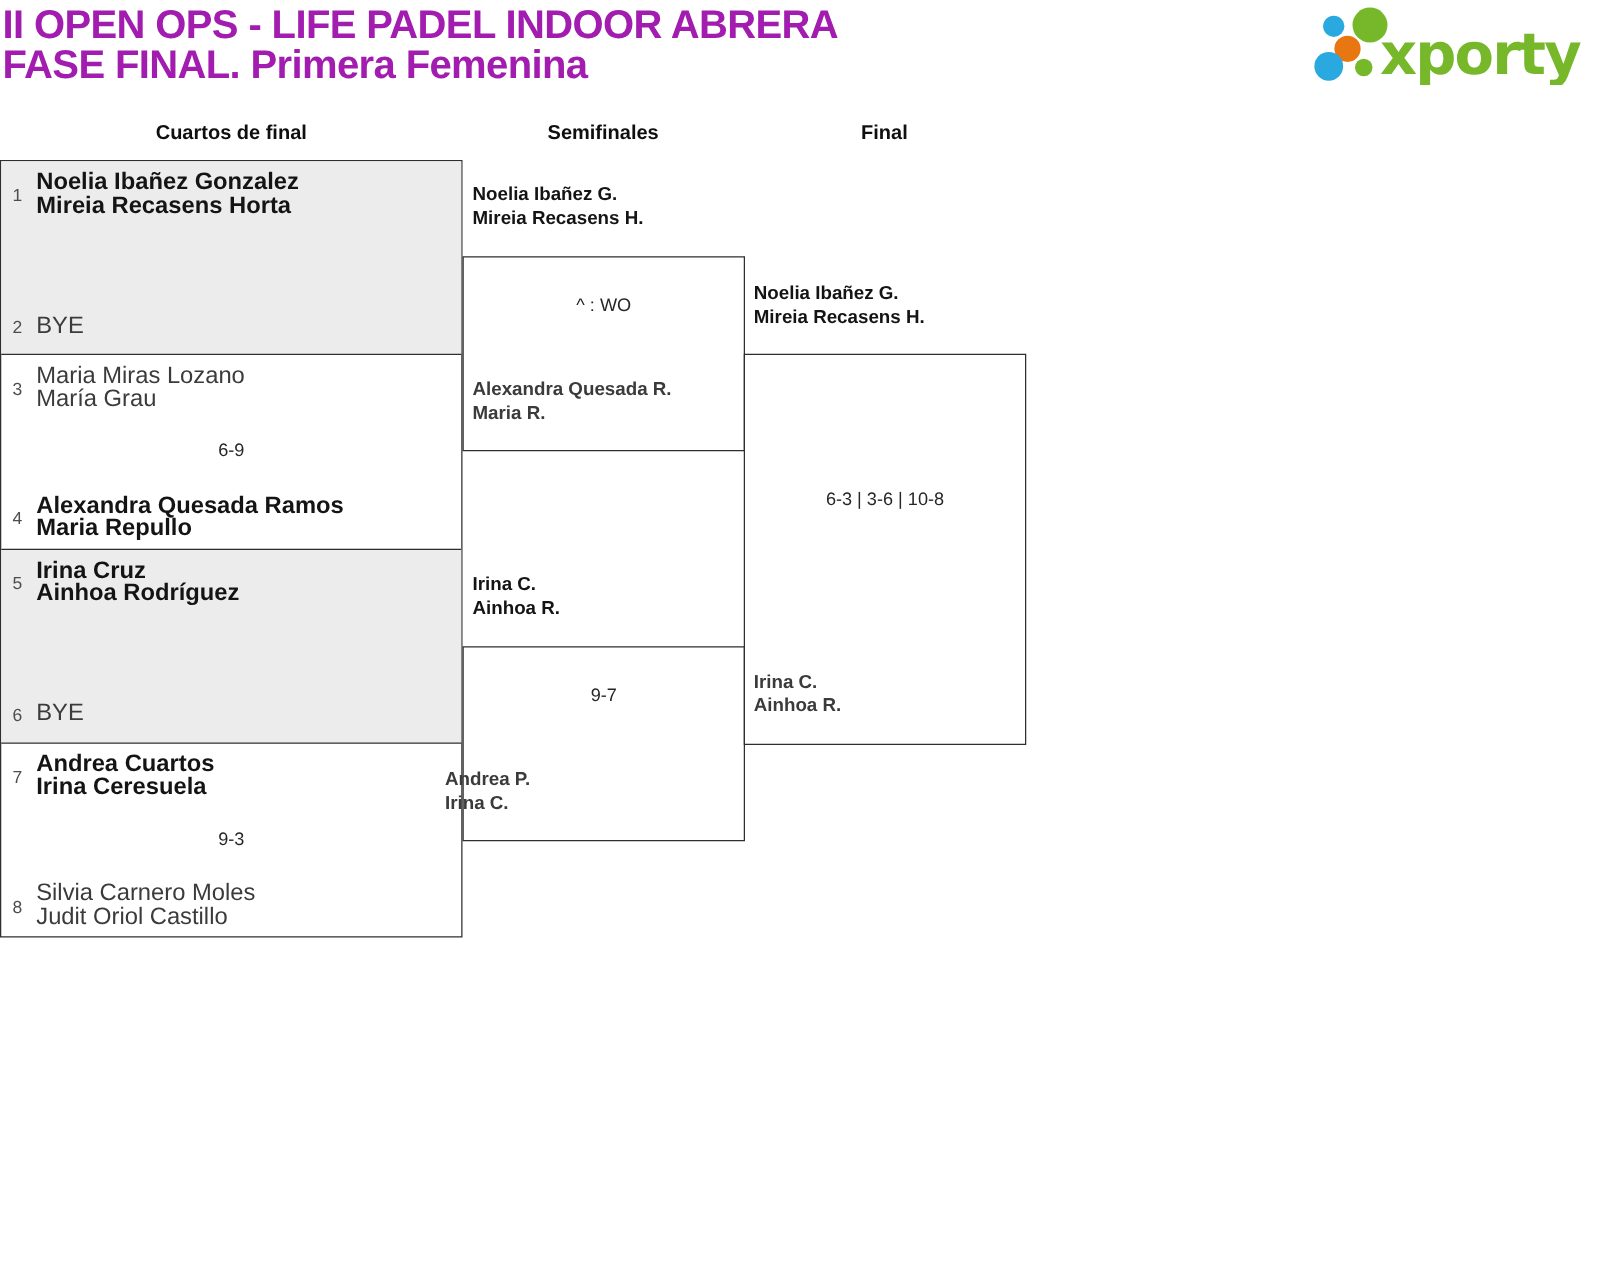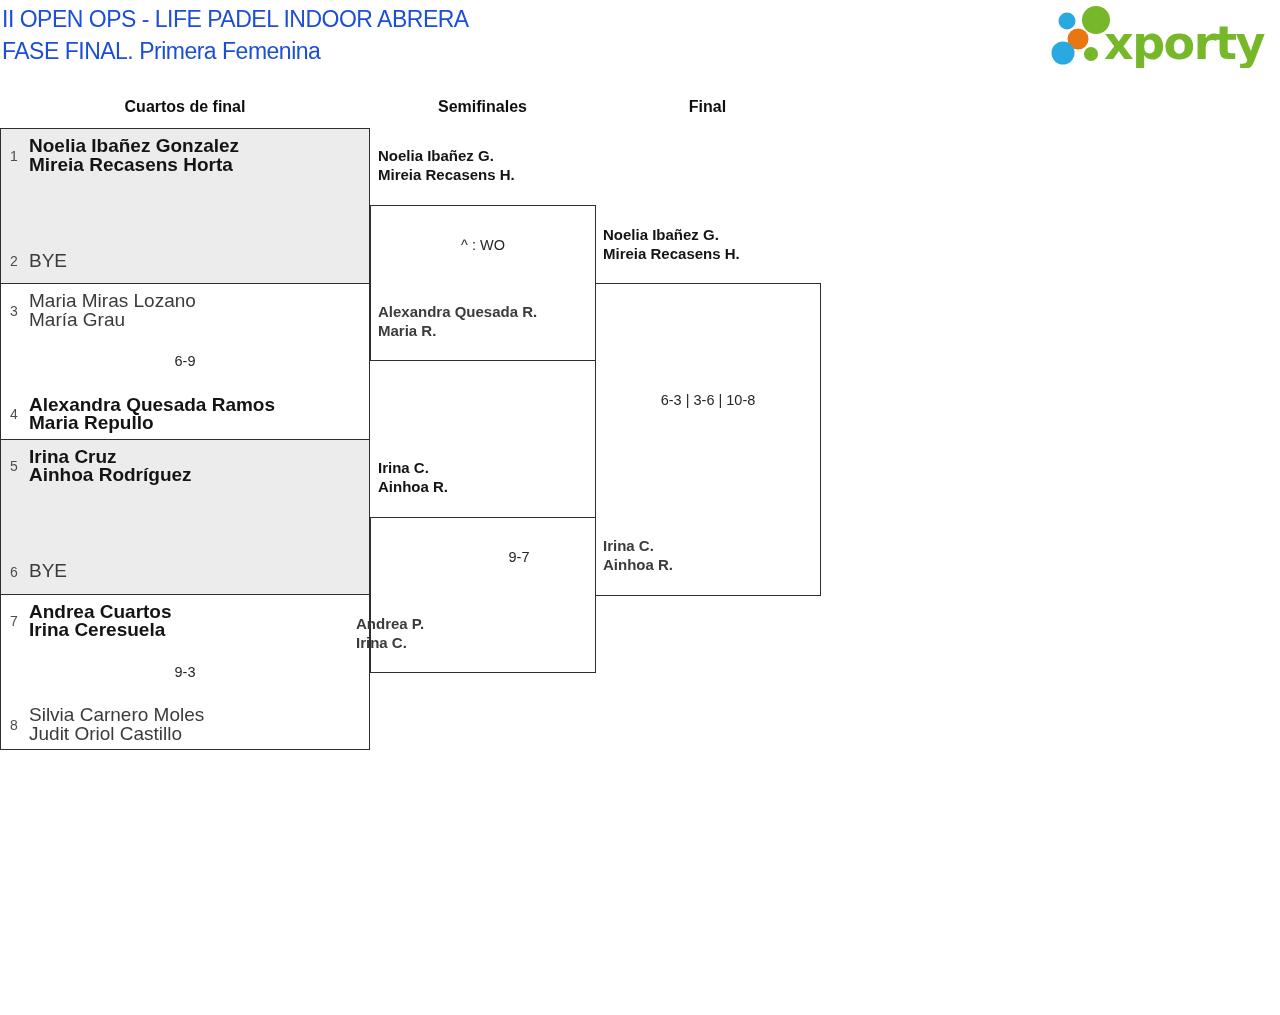--- a/index.html
+++ b/index.html
@@ -5,21 +5,21 @@
   html,body { margin:0; padding:0; background:#ffffff; }
   body {
     width:1280px; height:1015px; position:relative; overflow:hidden;
     font-family:"Liberation Sans","DejaVu Sans",sans-serif;
     -webkit-font-smoothing:antialiased;
   }
   .abs { position:absolute; }
 
   
   .title {
-    left:2px; top:3px; color:#1d4ed8; font-size:23px; font-weight:400;
+    left:2px; top:3px; color:#a21caf; font-size:32px; font-weight:700;
     line-height:32px; letter-spacing:-0.5px; white-space:nowrap;
   }
   .logo-wrap { left:1038px; top:2px; width:240px; height:66px;text-align:center; }
 
   
   .col-head {
     top:97px; height:20px; font-size:16px; font-weight:700; color:#0f0f0f;
     text-align:center; line-height:20px;
   }
   .col-head.qf { left:0; width:370px; }
@@ -65,21 +65,21 @@
 
   .pair { font-size:15px; line-height:18.5px; white-space:nowrap; }
   .pair.winner { font-weight:700; color:#141414; }
   .pair.loser  { font-weight:700; color:#3b3b3b; }
 
   .sf1-top   { left:378px; top:147px; }
   .sf1-score { left:370px; top:237px; width:226px; }
   .sf1-bot   { left:378px; top:303px; }
 
   .sf2-top   { left:378px; top:459px; }
-  .sf2-score { left:370px; top:549px; width:226px;padding-left:36px; }
+  .sf2-score { left:370px; top:549px; width:226px; }
   .sf2-bot   { left:356px; top:615px; }
 
   .fin-top   { left:603px; top:226px; }
   .fin-score { left:595px; top:392px; width:226px; }
   .fin-bot   { left:603px; top:537px; }
 </style>
 </head>
 <body>
 
 <div class="abs title">

